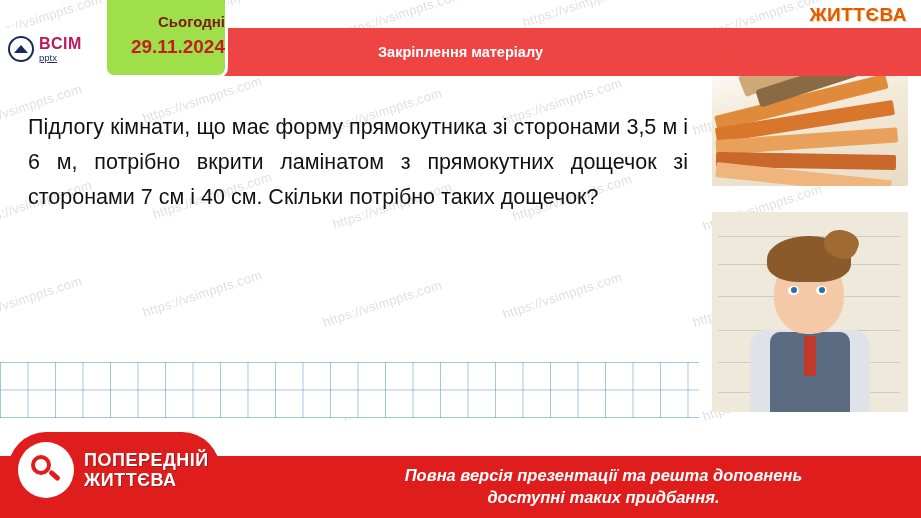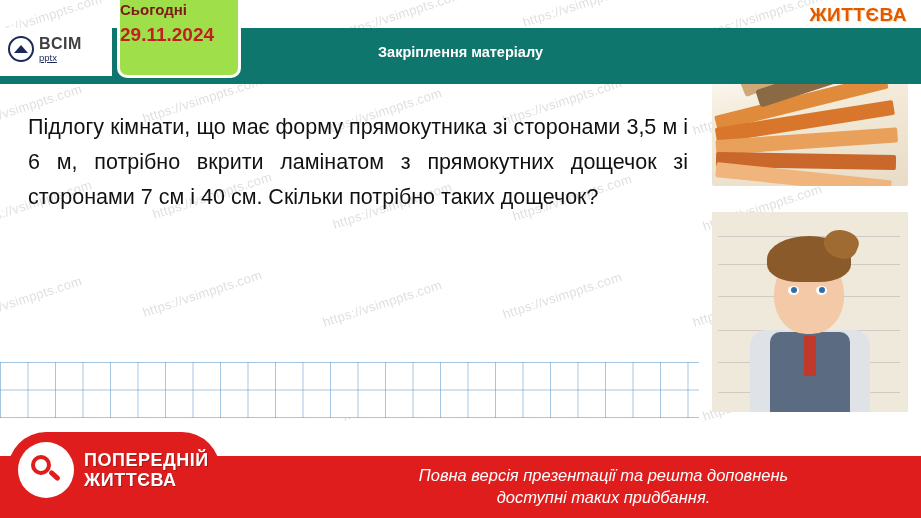--- a/index.html
+++ b/index.html
@@ -31,22 +31,22 @@
     font-family: "Liberation Sans", sans-serif;
     white-space: nowrap;
     transform: rotate(-18deg);
     letter-spacing: .3px;
   }
 
   
   .topbar {
     position: absolute;
     left: 0; top: 28px;
-    width: 921px; height: 56px;
-    background: #0f766e;
+    width: 921px; height: 48px;
+    background: #ef4444;
     z-index: 10;
   }
   .topbar-title {
     position: absolute;
     left: 0; right: 0; top: 0;
     height: 48px;
     line-height: 48px;
     text-align: center;
     color: #ffffff;
     font-size: 14.5px;
@@ -78,43 +78,43 @@
   .logo-cap {
     width: 0; height: 0;
     border-left: 7px solid transparent;
     border-right: 7px solid transparent;
     border-bottom: 8px solid #1b2a5a;
   }
   .logo-text {
     line-height: 1;
   }
   .logo-main {
-    font-size: 16px; font-weight: bold; color: #404040;
+    font-size: 16px; font-weight: bold; color: #be185d;
     letter-spacing: .5px;
     display: block;
   }
   .logo-sub {
     font-size: 9.5px; color: #1b2a5a;
     display: block;
     margin-top: 1px;
     text-decoration: underline;
   }
 
   
   .date-tag {
     position: absolute;
-    left: 117px; top: 0;
+    left: 104px; top: 0;
     width: 124px; height: 78px;
     background: #9fe04a;
     border: 3px solid #ffffff;
     border-top: none;
     border-radius: 0 0 10px 10px;
     z-index: 20;
-    text-align: left;
-    padding-top: 1px;
+    text-align: right;
+    padding-top: 13px;
   }
   .date-today {
     color: #7a1a1a;
     font-size: 15px;
     font-weight: bold;
   }
   .date-value {
     color: #c02020;
     font-size: 19px;
     font-weight: bold;
@@ -262,20 +262,21 @@
     z-index: 25;
   }
   .bottom-note {
     position: absolute;
     left: 300px; right: 14px; top: 8px;
     color: #ffffff;
     font-size: 16.5px;
     font-style: italic;
     line-height: 1.35;
     text-align: center;
+    font-weight: bold;
   }
   .preview-badge {
     position: absolute;
     left: 8px; bottom: 10px;
     width: 212px; height: 76px;
     background: #e01d1d;
     border-radius: 38px;
     z-index: 30;
     display: flex;
     align-items: center;

